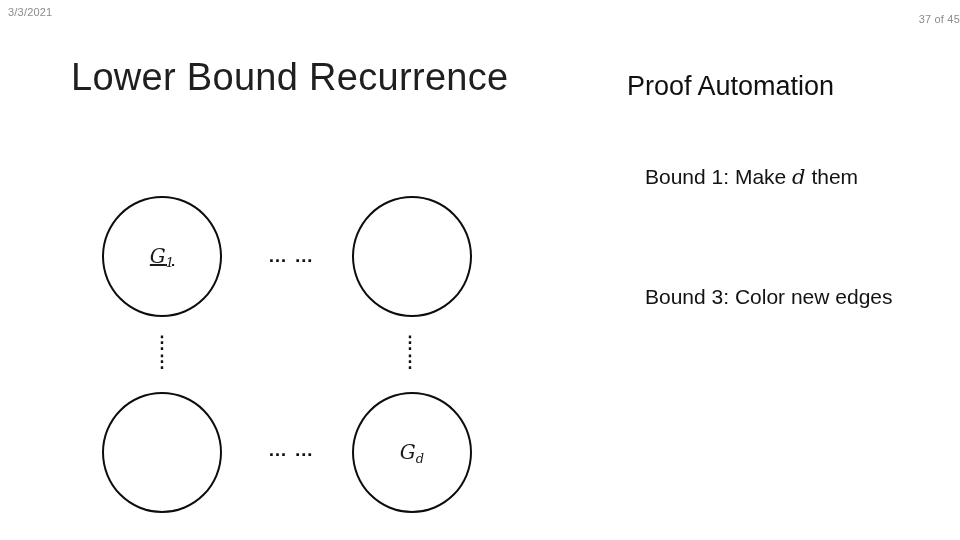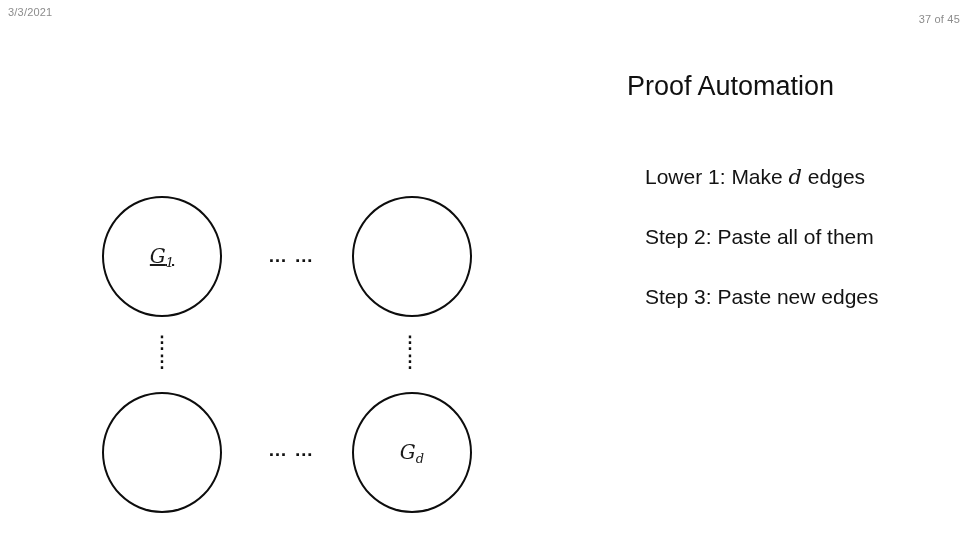--- a/index.html
+++ b/index.html
@@ -110,27 +110,27 @@
   .vdots-right { left: 402px; top: 333px; }
 </style>
 </head>
 <body>
 
 <div class="slide">
 
   <div class="meta date">3/3/2021</div>
   <div class="meta page">37 of 45</div>
 
+  <div class="title">Lower Bound Recurrence</div>
 
 
   <div class="right-heading">Proof Automation</div>
 
-  <div class="step step1"><span>Lower 1: Make </span><span class="math-var">d</span><span> edges</span></div>
-  <div class="step step2">Step 2: Paste all of them</div>
-  <div class="step step3">Step 3: Paste new edges</div>
+  <div class="step step1"><span>Bound 1: Make </span><span class="math-var">d</span><span> them</span></div>
+  <div class="step step3">Bound 3: Color new edges</div>
 
   <div class="circle c-tl">
     <span class="circle-label"><span>G</span><span class="sub">1</span></span>
   </div>
 
   <div class="circle c-tr"></div>
 
   <div class="circle c-bl"></div>
 
   <div class="circle c-br">

